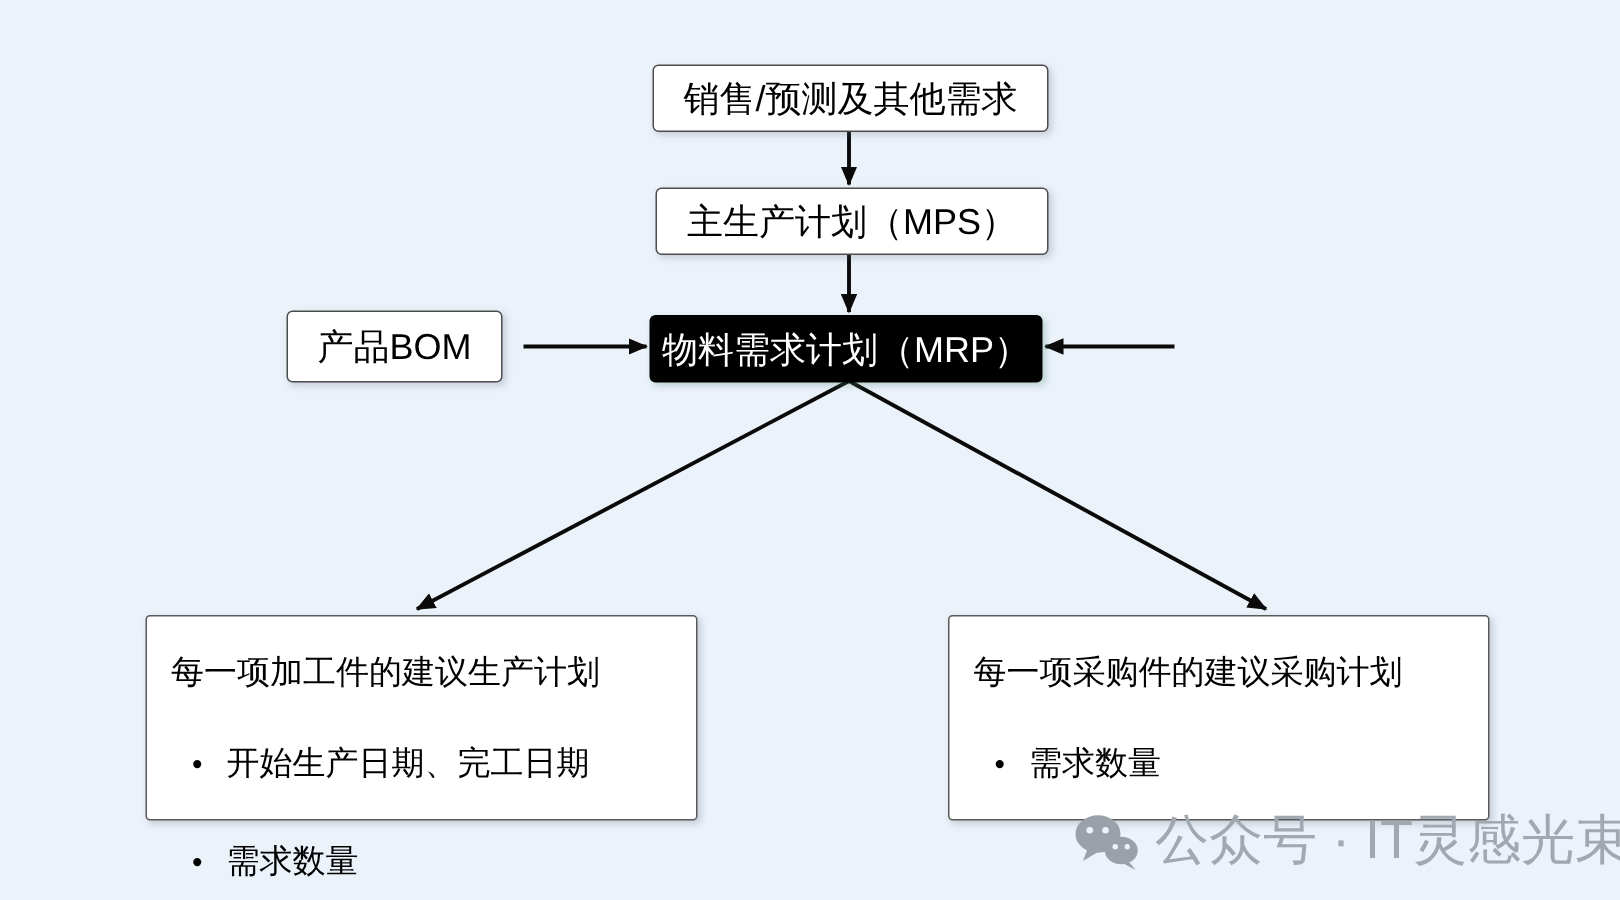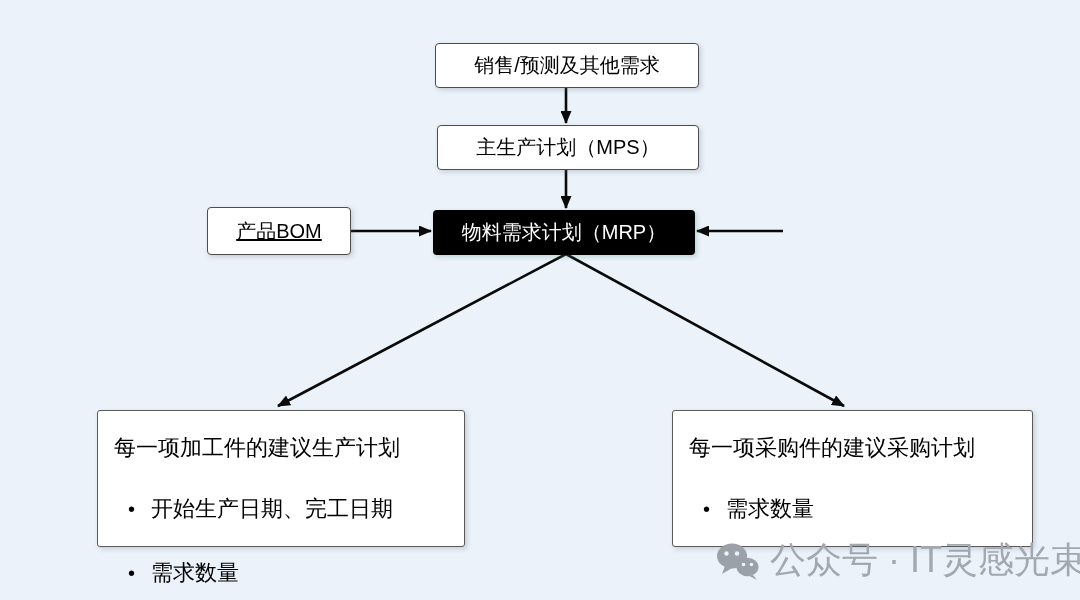--- a/index.html
+++ b/index.html
@@ -6,21 +6,21 @@
   body { font-family:"Liberation Sans","DejaVu Sans",sans-serif; }
   .stage {
     position:relative; width:1080px; height:600px;
     background:#EBF2FA; overflow:hidden;
   }
   .arrows { position:absolute; left:0; top:0; width:1080px; height:600px; z-index:1; }
   .box {
     position:absolute; background:#ffffff;
     border:1.5px solid #4d4d4d; border-radius:4px;
     display:flex; align-items:center; justify-content:center;
-    font-size:20px; color:#000; z-index:2;
+    font-size:24px; color:#000; z-index:2;
     box-shadow:2px 2px 5px rgba(100,110,130,0.28);
     white-space:nowrap;
   }
   .box.green {
     background:#000000; border:none; color:#ffffff;
     box-shadow:2px 2px 5px rgba(80,140,120,0.30);
   }
   .bigbox {
     position:absolute; background:#ffffff;
     border:1.5px solid #5a5a5a; border-radius:3px;
@@ -57,30 +57,30 @@
     <line x1="566" y1="254" x2="278" y2="406" stroke="#0a0a0a" stroke-width="2.6" marker-end="url(#ah)"></line>
     <line x1="566" y1="254" x2="844" y2="406" stroke="#0a0a0a" stroke-width="2.6" marker-end="url(#ah)"></line>
   </svg>
 
   <div class="box" style="left:435px; top:43px;  width:262px; height:43px;">销售/预测及其他需求</div>
 
   <div class="box" style="left:437px; top:125px; width:260px; height:43px;">主生产计划（MPS）</div>
 
   <div class="box green" style="left:433px; top:210px; width:262px; height:45px;">物料需求计划（MRP）</div>
 
-  <div class="box" style="left:207px; top:207px; width:142px; height:46px;text-decoration:underline;">产品BOM</div>
+  <div class="box" style="left:191px; top:207px; width:142px; height:46px;">产品BOM</div>
 
 
   <div class="bigbox" style="left:97px; top:410px; width:368px; height:137px;">
     <div class="big-title">每一项加工件的建议生产计划</div>
     <div class="bullet">开始生产日期、完工日期</div>
     <div class="bullet">需求数量</div>
   </div>
 
-  <div class="bigbox" style="left:672px; top:410px; width:361px; height:137px;">
+  <div class="bigbox" style="left:632px; top:410px; width:361px; height:137px;">
     <div class="big-title">每一项采购件的建议采购计划</div>
     <div class="bullet">需求数量</div>
   </div>
 
   <div class="watermark">
     <svg width="44" height="38" viewBox="0 0 44 38">
       <ellipse cx="16" cy="14" rx="15" ry="12.5" fill="#9AA1A9"></ellipse>
       <polygon points="9,24 6,32 16,26" fill="#9AA1A9"></polygon>
       <circle cx="10.5" cy="11.5" r="2.2" fill="#EBF2FA"></circle>
       <circle cx="21" cy="11.5" r="2.2" fill="#EBF2FA"></circle>

